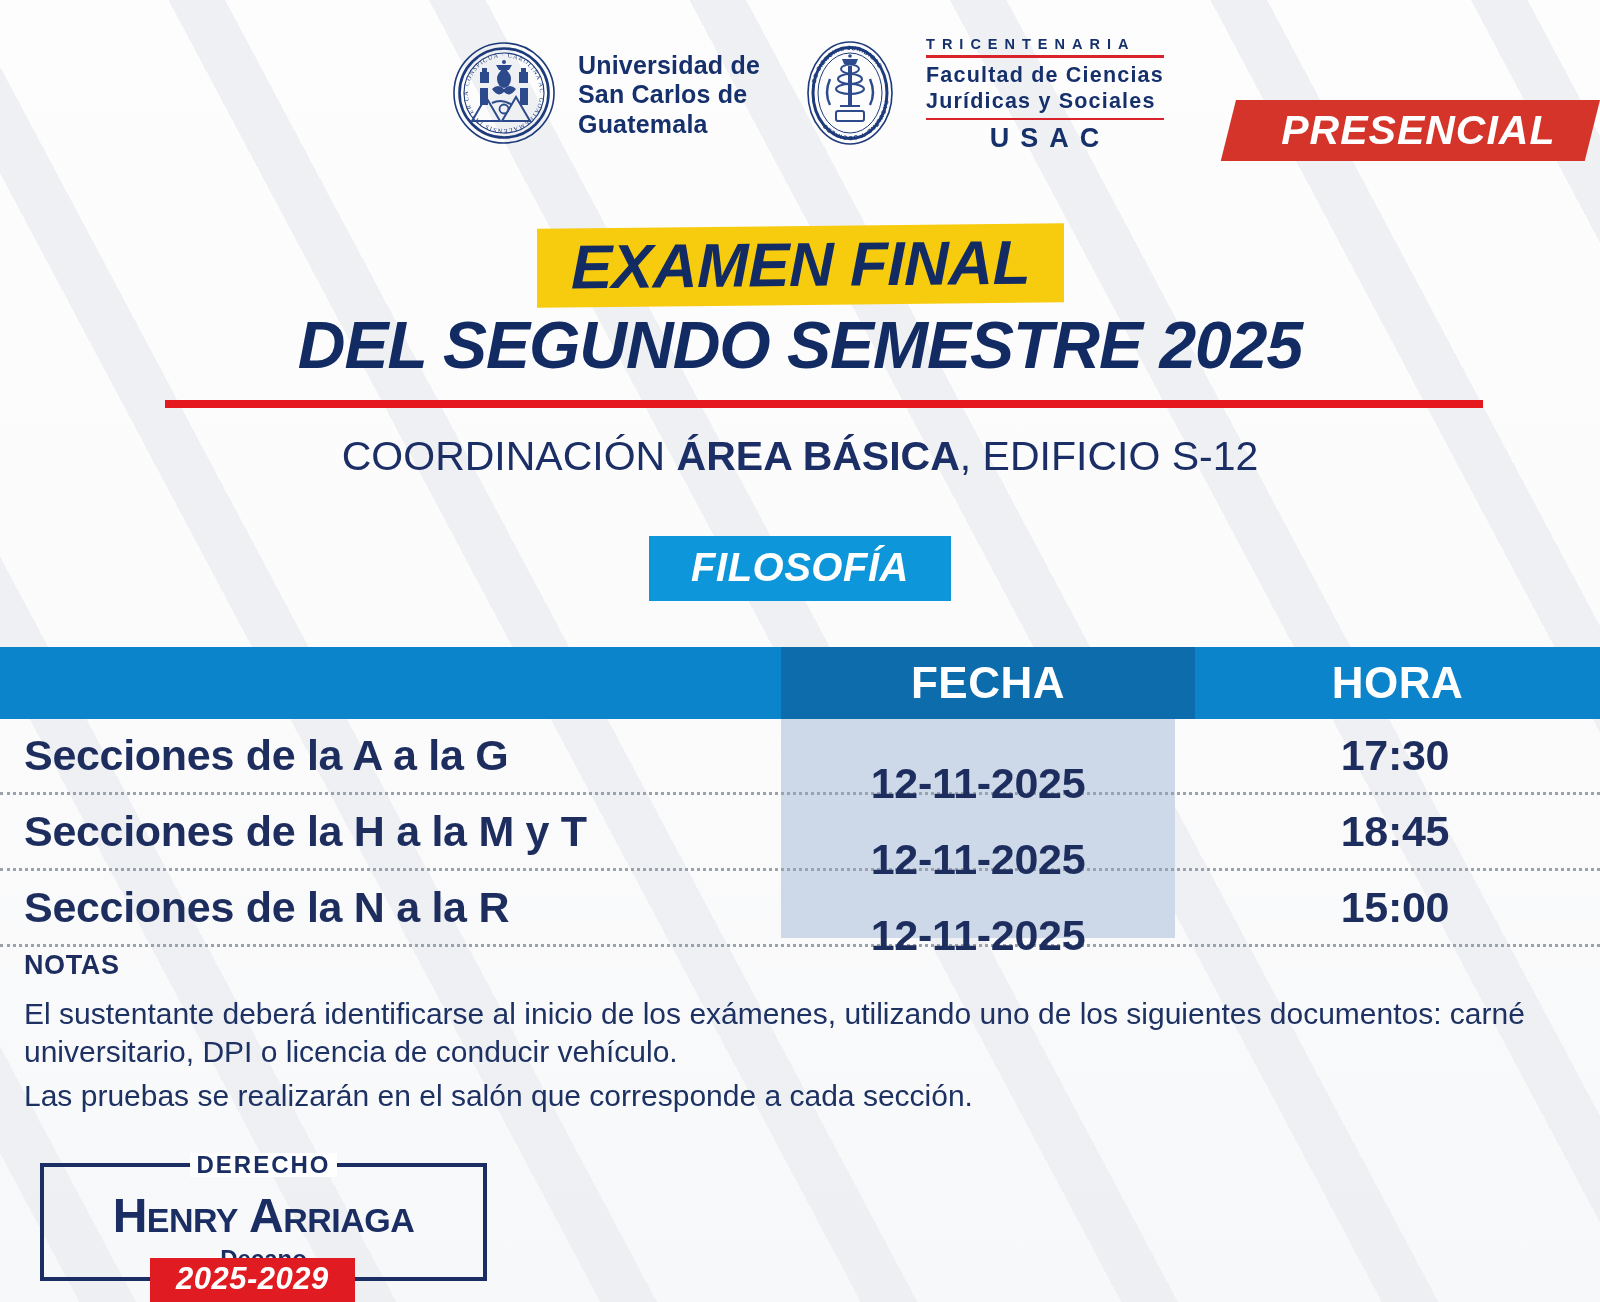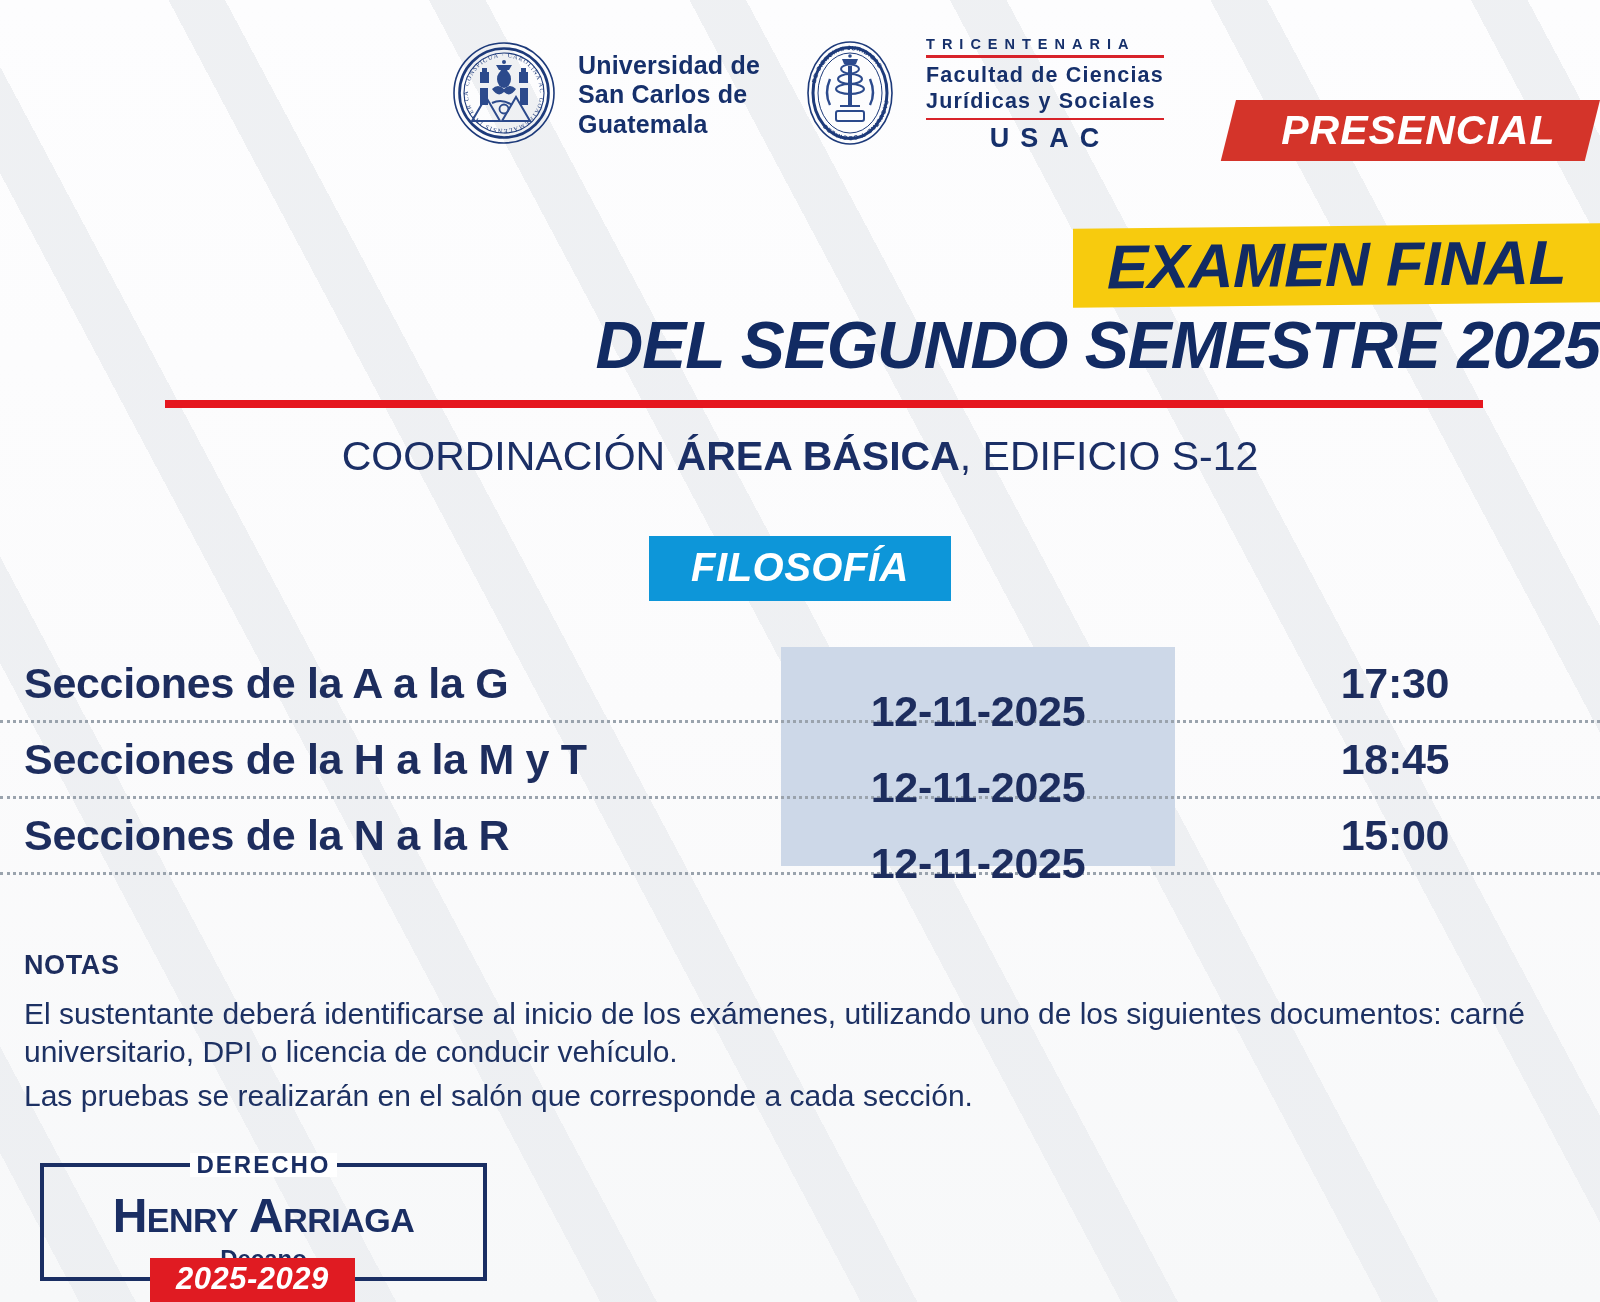--- a/index.html
+++ b/index.html
@@ -68,21 +68,21 @@
     display:block;
     transform:skewX(14deg);
     color:#ffffff;font-size:41px;font-weight:bold;font-style:italic;
     letter-spacing:1px;
     line-height:61px;
     text-align:center;
     padding-left:16px;
   }
 
   
-  .title-wrap{position:absolute;top:226px;left:0;width:1600px;text-align:right;}
+  .title-wrap{position:absolute;top:226px;left:0;width:1600px;text-align:center;}
   .hl-examen{
     display:inline-block;
     background:#f7cb0e;
     color:#122b63;
     font-size:62px;font-weight:bold;font-style:italic;
     letter-spacing:-0.5px;
     padding:7px 34px 9px 34px;
     line-height:1.02;
     transform:skewY(-0.6deg);
   }
@@ -310,20 +310,25 @@
   <div class="subtitle">
     <span>COORDINACIÓN </span><b>ÁREA BÁSICA</b><span>, EDIFICIO S-12</span>
   </div>
 
   <div class="course-badge">
     <span>FILOSOFÍA</span>
   </div>
 
   <div class="table">
 
+    <div class="t-head">
+      <div class="fecha-cell"></div>
+      <div class="lbl fecha">FECHA</div>
+      <div class="lbl hora">HORA</div>
+    </div>
 
     <div class="t-body">
       <div class="fecha-band"></div>
 
       <div class="row">
         <div class="sec">Secciones de la A a la G</div>
         <div class="fec">12-11-2025</div>
         <div class="hor">17:30</div>
       </div>
 

